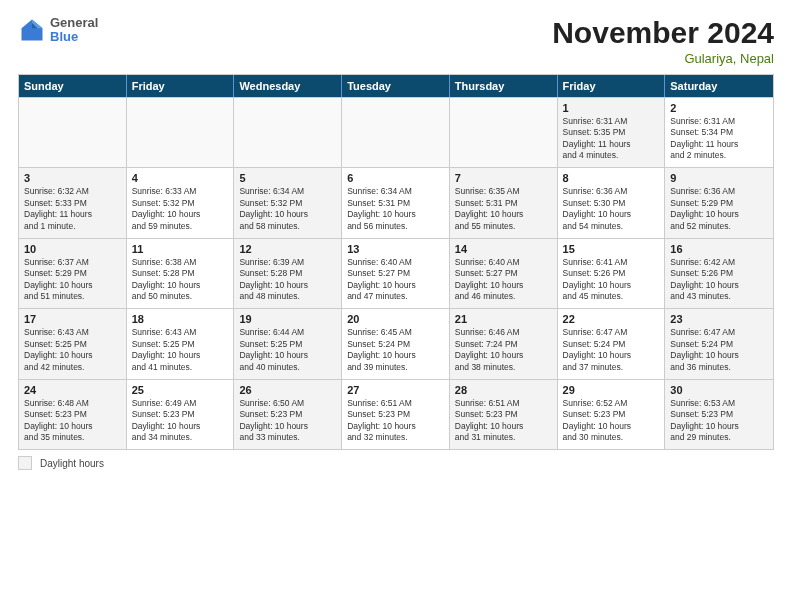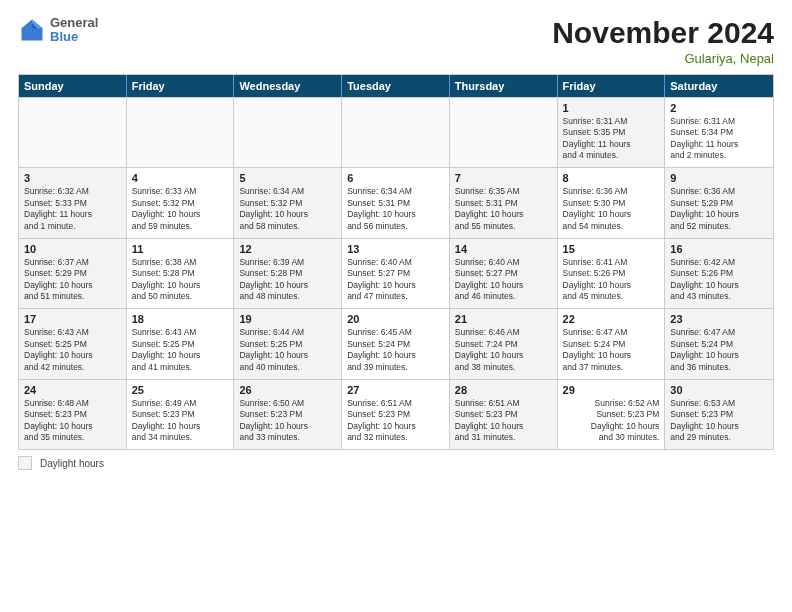--- a/index.html
+++ b/index.html
@@ -362,21 +362,21 @@
           </div>
           <div class="cal-cell shaded">
             <span class="day-num">28</span>
             <div class="day-info" style="white-space: pre-line;">Sunrise: 6:51 AM
 Sunset: 5:23 PM
 Daylight: 10 hours
 and 31 minutes.</div>
           </div>
           <div class="cal-cell">
             <span class="day-num">29</span>
-            <div class="day-info" style="white-space: pre-line; text-align: right;">Sunrise: 6:52 AM
+            <div class="day-info" style="white-space: pre-line;">Sunrise: 6:52 AM
 Sunset: 5:23 PM
 Daylight: 10 hours
 and 30 minutes.</div>
           </div>
           <div class="cal-cell shaded">
             <span class="day-num">30</span>
             <div class="day-info" style="white-space: pre-line;">Sunrise: 6:53 AM
 Sunset: 5:23 PM
 Daylight: 10 hours
 and 29 minutes.</div>

